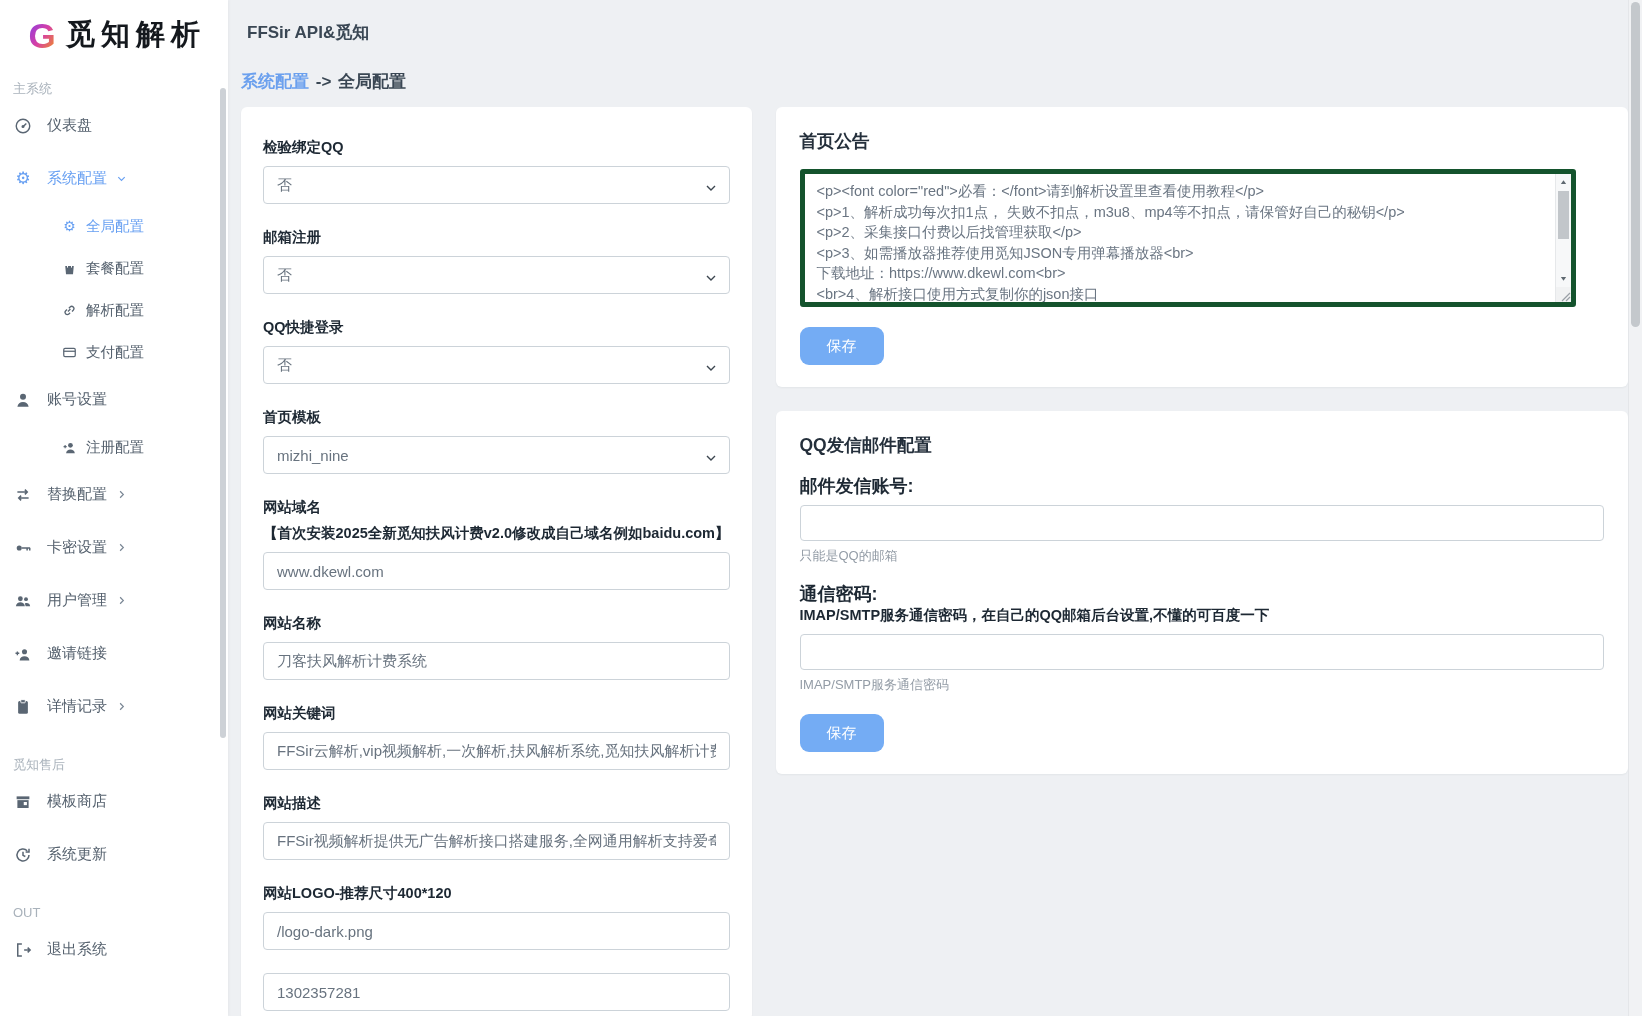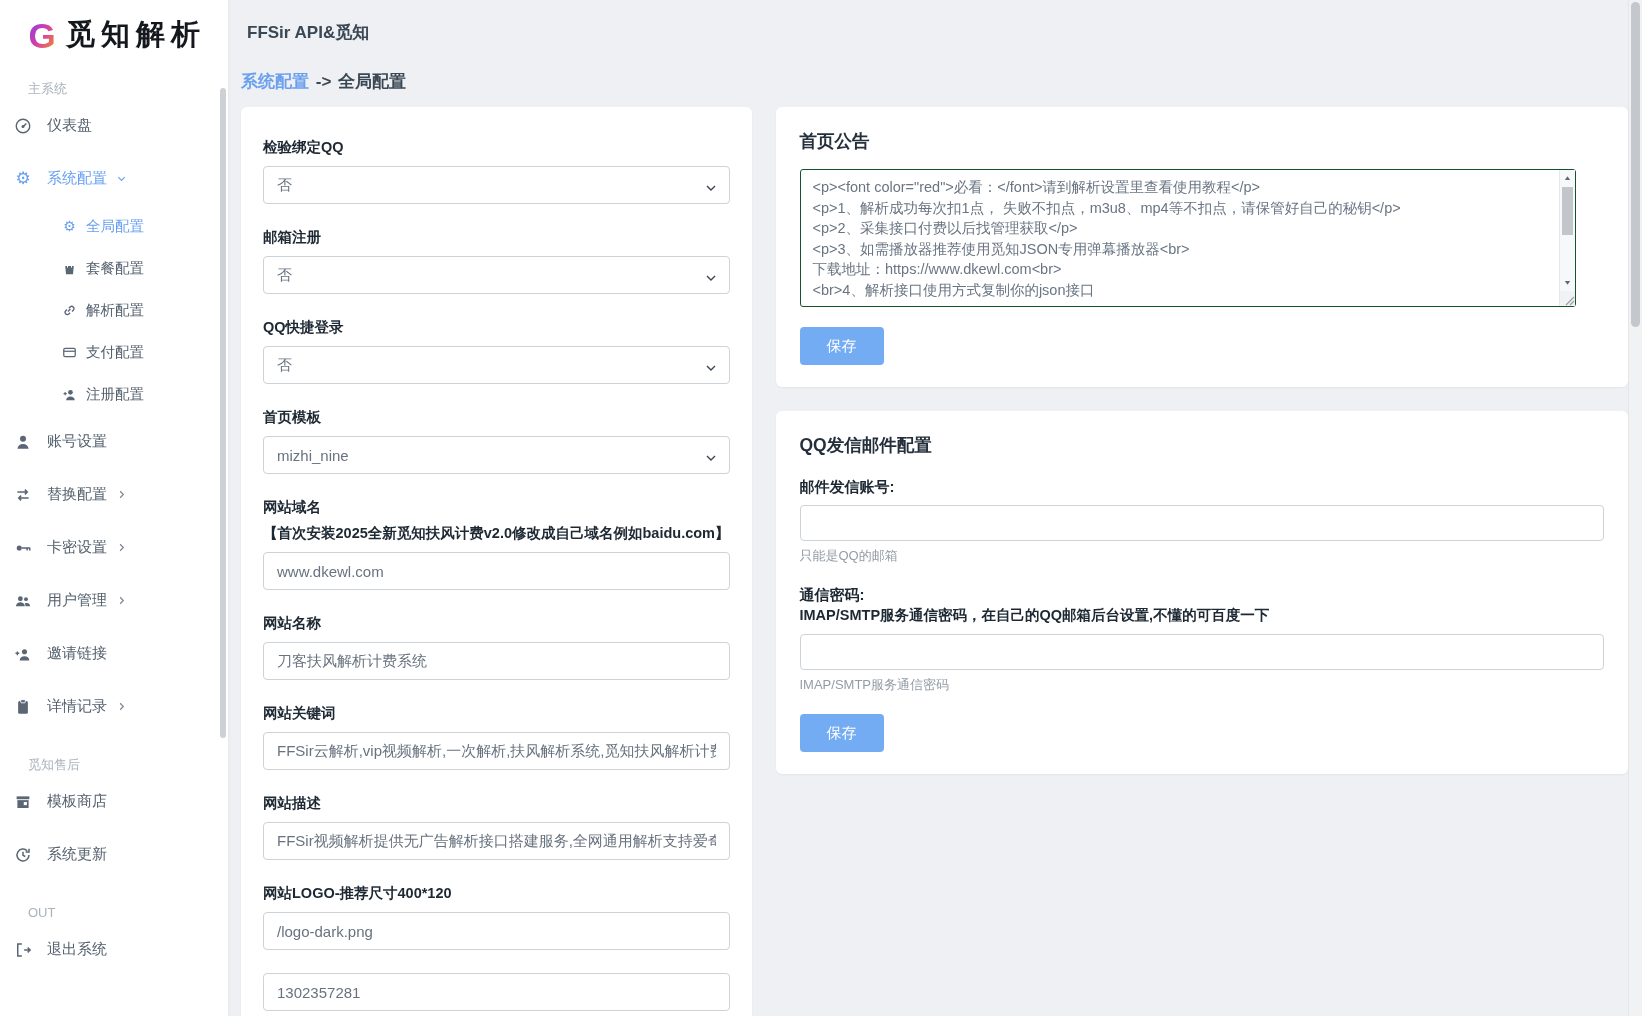--- a/index.html
+++ b/index.html
@@ -15,21 +15,21 @@
   .win-scrollbar .thumb { position:absolute; left:2px; right:2px; top:2px; height:325px;
     background:#c4c8cc; border-radius:5px; }
   
   .sidebar { position:fixed; left:0; top:0; width:228px; height:1016px; background:#fff;
     z-index:10; box-shadow:1px 0 3px rgba(0,0,0,.04); }
   .side-scroll { position:absolute; right:2px; top:88px; width:6px; height:650px;
     background:#cdd1d6; border-radius:3px; }
   .logo { display:flex; align-items:center; padding:13px 0 0 22px; }
   .logo svg { width:40px; height:44px; }
   .logo-text { font-size:29px; font-weight:800; color:#14181d; letter-spacing:6px; margin-left:4px; white-space:nowrap; }
-  .side-section { padding-left:28px; font-size:13px; color:#a9b2bb; margin-top:22px; height:20px; line-height:20px; }
+  .side-section { padding-left:13px; font-size:13px; color:#a9b2bb; margin-top:22px; height:20px; line-height:20px; }
   .side-item { display:flex; align-items:center; height:53px; padding-left:14px;
     font-size:15px; color:#55616e; cursor:pointer; white-space:nowrap; }
   .side-item .ic { width:18px; height:18px; margin-right:15px; flex:none; color:#5a6673;
     display:flex; align-items:center; justify-content:center; }
   .side-item .ic svg { width:100%; height:100%; }
   .side-item.blue, .side-item.blue .ic { color:#68a0f2; }
   .side-sub { height:42px; padding-left:62px; font-size:14.5px; }
   .side-sub .ic { width:15px; height:15px; margin-right:9px; }
   .gear-glyph { font-size:17px; line-height:1; }
   .side-sub .gear-glyph { font-size:14px; }
@@ -60,38 +60,38 @@
   .sel { position:relative; display:flex; align-items:center; cursor:pointer; }
   .sel .sel-chev { position:absolute; right:12px; top:13px; color:#3d4650; }
   .sel .sel-chev svg { width:12px; height:12px; }
   .wavy { text-decoration:underline; text-decoration-style:wavy;
     text-decoration-color:#e03a3a; text-decoration-thickness:1px; text-underline-offset:4px; }
   
   .right-col { margin-left:24px; width:896px; }
   .card-right { padding:22px 24px; }
   .card-title { font-size:17.5px; font-weight:700; color:#242f3b; }
   .ta-wrap { position:relative; margin-top:16px; width:776px; height:138px;
-    border:1px solid #14532d; border-radius:3px; background:#fff; }
+    border:5px solid #14532d; border-radius:3px; background:#fff; }
   .ta-text { position:absolute; top:0; left:0; right:16px; bottom:0; padding:7px 4px 6px 12px;
     font-size:14.5px; color:#6a7582; line-height:20.5px; white-space:pre-wrap; overflow:hidden; }
   .ta-sb { position:absolute; top:0; right:0; bottom:0; width:16px;
     background:#f7f8f9; border-left:1px solid #e6e8ea; }
   .ta-sb .arr { position:absolute; left:0; right:0; height:14px; display:flex;
     align-items:center; justify-content:center; color:#5f6870; }
   .ta-sb .arr svg { width:9px; height:9px; }
   .ta-sb .arr.up { top:1px; } .ta-sb .arr.down { bottom:17px; }
   .ta-sb .sb-thumb { position:absolute; left:2px; right:2px; top:17px; height:48px; background:#c2c6ca; }
   .ta-grip { position:absolute; right:0; bottom:0; width:15px; height:15px; background:#f1f2f3;
     display:flex; align-items:flex-end; justify-content:flex-end; }
   .btn { display:inline-block; margin-top:20px; min-width:52px; height:38px; padding:0 27px;
-    background:#74acf4; color:#fff; font-size:15px; border:none; border-radius:4px;
+    background:#74acf4; color:#fff; font-size:15px; border:none; border-radius:9px;
     line-height:38px; text-align:center; cursor:pointer;
     font-family:"Liberation Sans","DejaVu Sans",sans-serif; }
   .gap { height:24px; }
-  .m-lbl { font-size:15px; font-weight:700; color:#1d2833; line-height:19px; margin-top:20px; }
+  .m-lbl { font-size:18px; font-weight:700; color:#1d2833; line-height:19px; margin-top:20px; }
   .m-input { margin-top:9px; height:36px; }
   .m-help { font-size:13px; color:#939ca6; margin-top:6px; }
   .m-note { font-size:14.5px; font-weight:700; color:#1d2833; line-height:19px; margin-top:2px; }
 </style>
 </head>
 <body>
 
 <div class="sidebar">
   <div class="logo">
     <svg viewBox="0 0 48 48">
@@ -161,39 +161,39 @@
   <div class="side-item side-sub">
     <span class="ic">
       <svg viewBox="0 0 24 24" fill="none" stroke="currentColor" stroke-width="2">
           <rect x="2.8" y="5.5" width="18.4" height="13" rx="2"></rect>
           <path d="M2.8 10h18.4"></path>
         </svg>
     </span>
     <span>支付配置</span>
   </div>
 
+  <div class="side-item">
+    <span class="ic">
+      <svg viewBox="0 0 24 24">
+          <circle cx="12" cy="7.5" r="4" fill="currentColor"></circle>
+          <path d="M4.5 21c.5-4.5 3.6-6.5 7.5-6.5s7 2 7.5 6.5z" fill="currentColor"></path>
+        </svg>
+    </span>
+    <span>账号设置</span>
+  </div>
+
   <div class="side-item side-sub">
     <span class="ic">
       <svg viewBox="0 0 24 24">
           <circle cx="13.5" cy="8.5" r="3.8" fill="currentColor"></circle>
           <path d="M6.5 21c.5-4 3.3-6 7-6s6.5 2 7 6z" fill="currentColor"></path>
           <path d="M2.5 10.5h5M5 8v5" stroke="currentColor" stroke-width="1.8" fill="none"></path>
         </svg>
     </span>
     <span>注册配置</span>
-  </div>
-
-  <div class="side-item">
-    <span class="ic">
-      <svg viewBox="0 0 24 24">
-          <circle cx="12" cy="7.5" r="4" fill="currentColor"></circle>
-          <path d="M4.5 21c.5-4.5 3.6-6.5 7.5-6.5s7 2 7.5 6.5z" fill="currentColor"></path>
-        </svg>
-    </span>
-    <span>账号设置</span>
   </div>
 
   <div class="side-item">
     <span class="ic">
       <svg viewBox="0 0 24 24" fill="none" stroke="currentColor" stroke-width="2">
           <path d="M4.5 8h13M14.5 4.8L17.7 8l-3.2 3.2M19.5 16h-13M9.5 12.8L6.3 16l3.2 3.2"></path>
         </svg>
     </span>
     <span>替换配置</span>
     <span class="chev">

